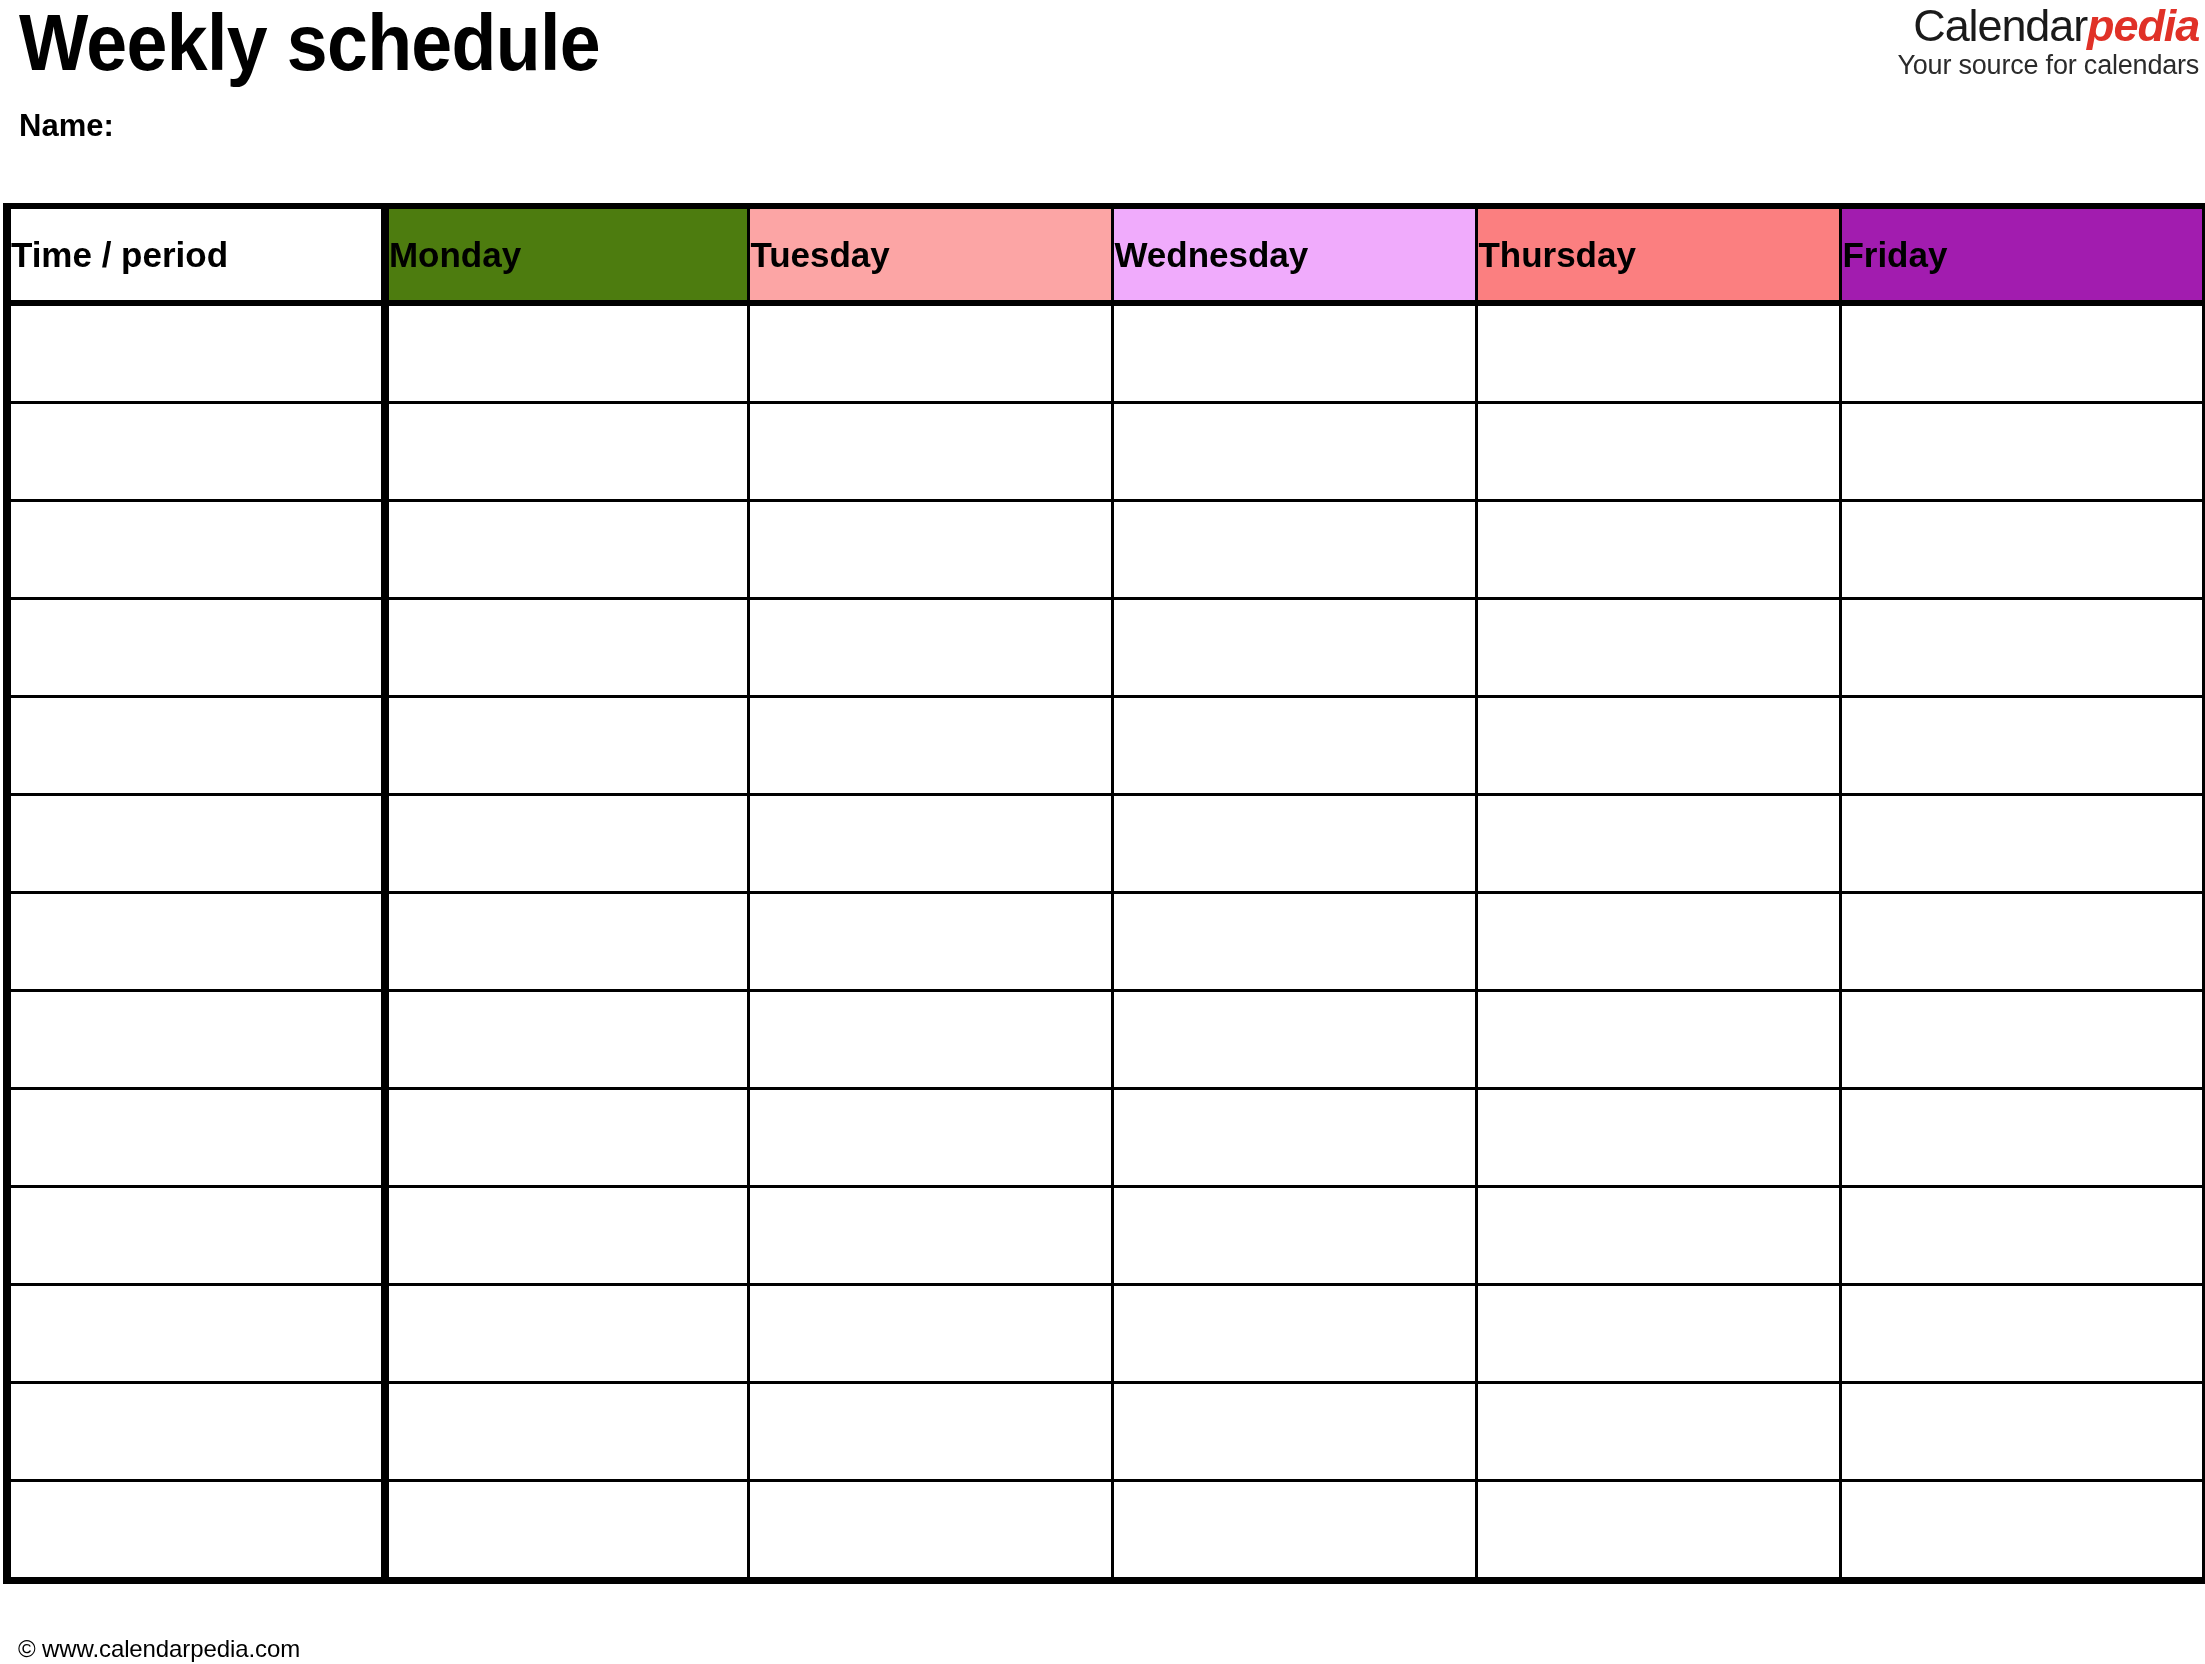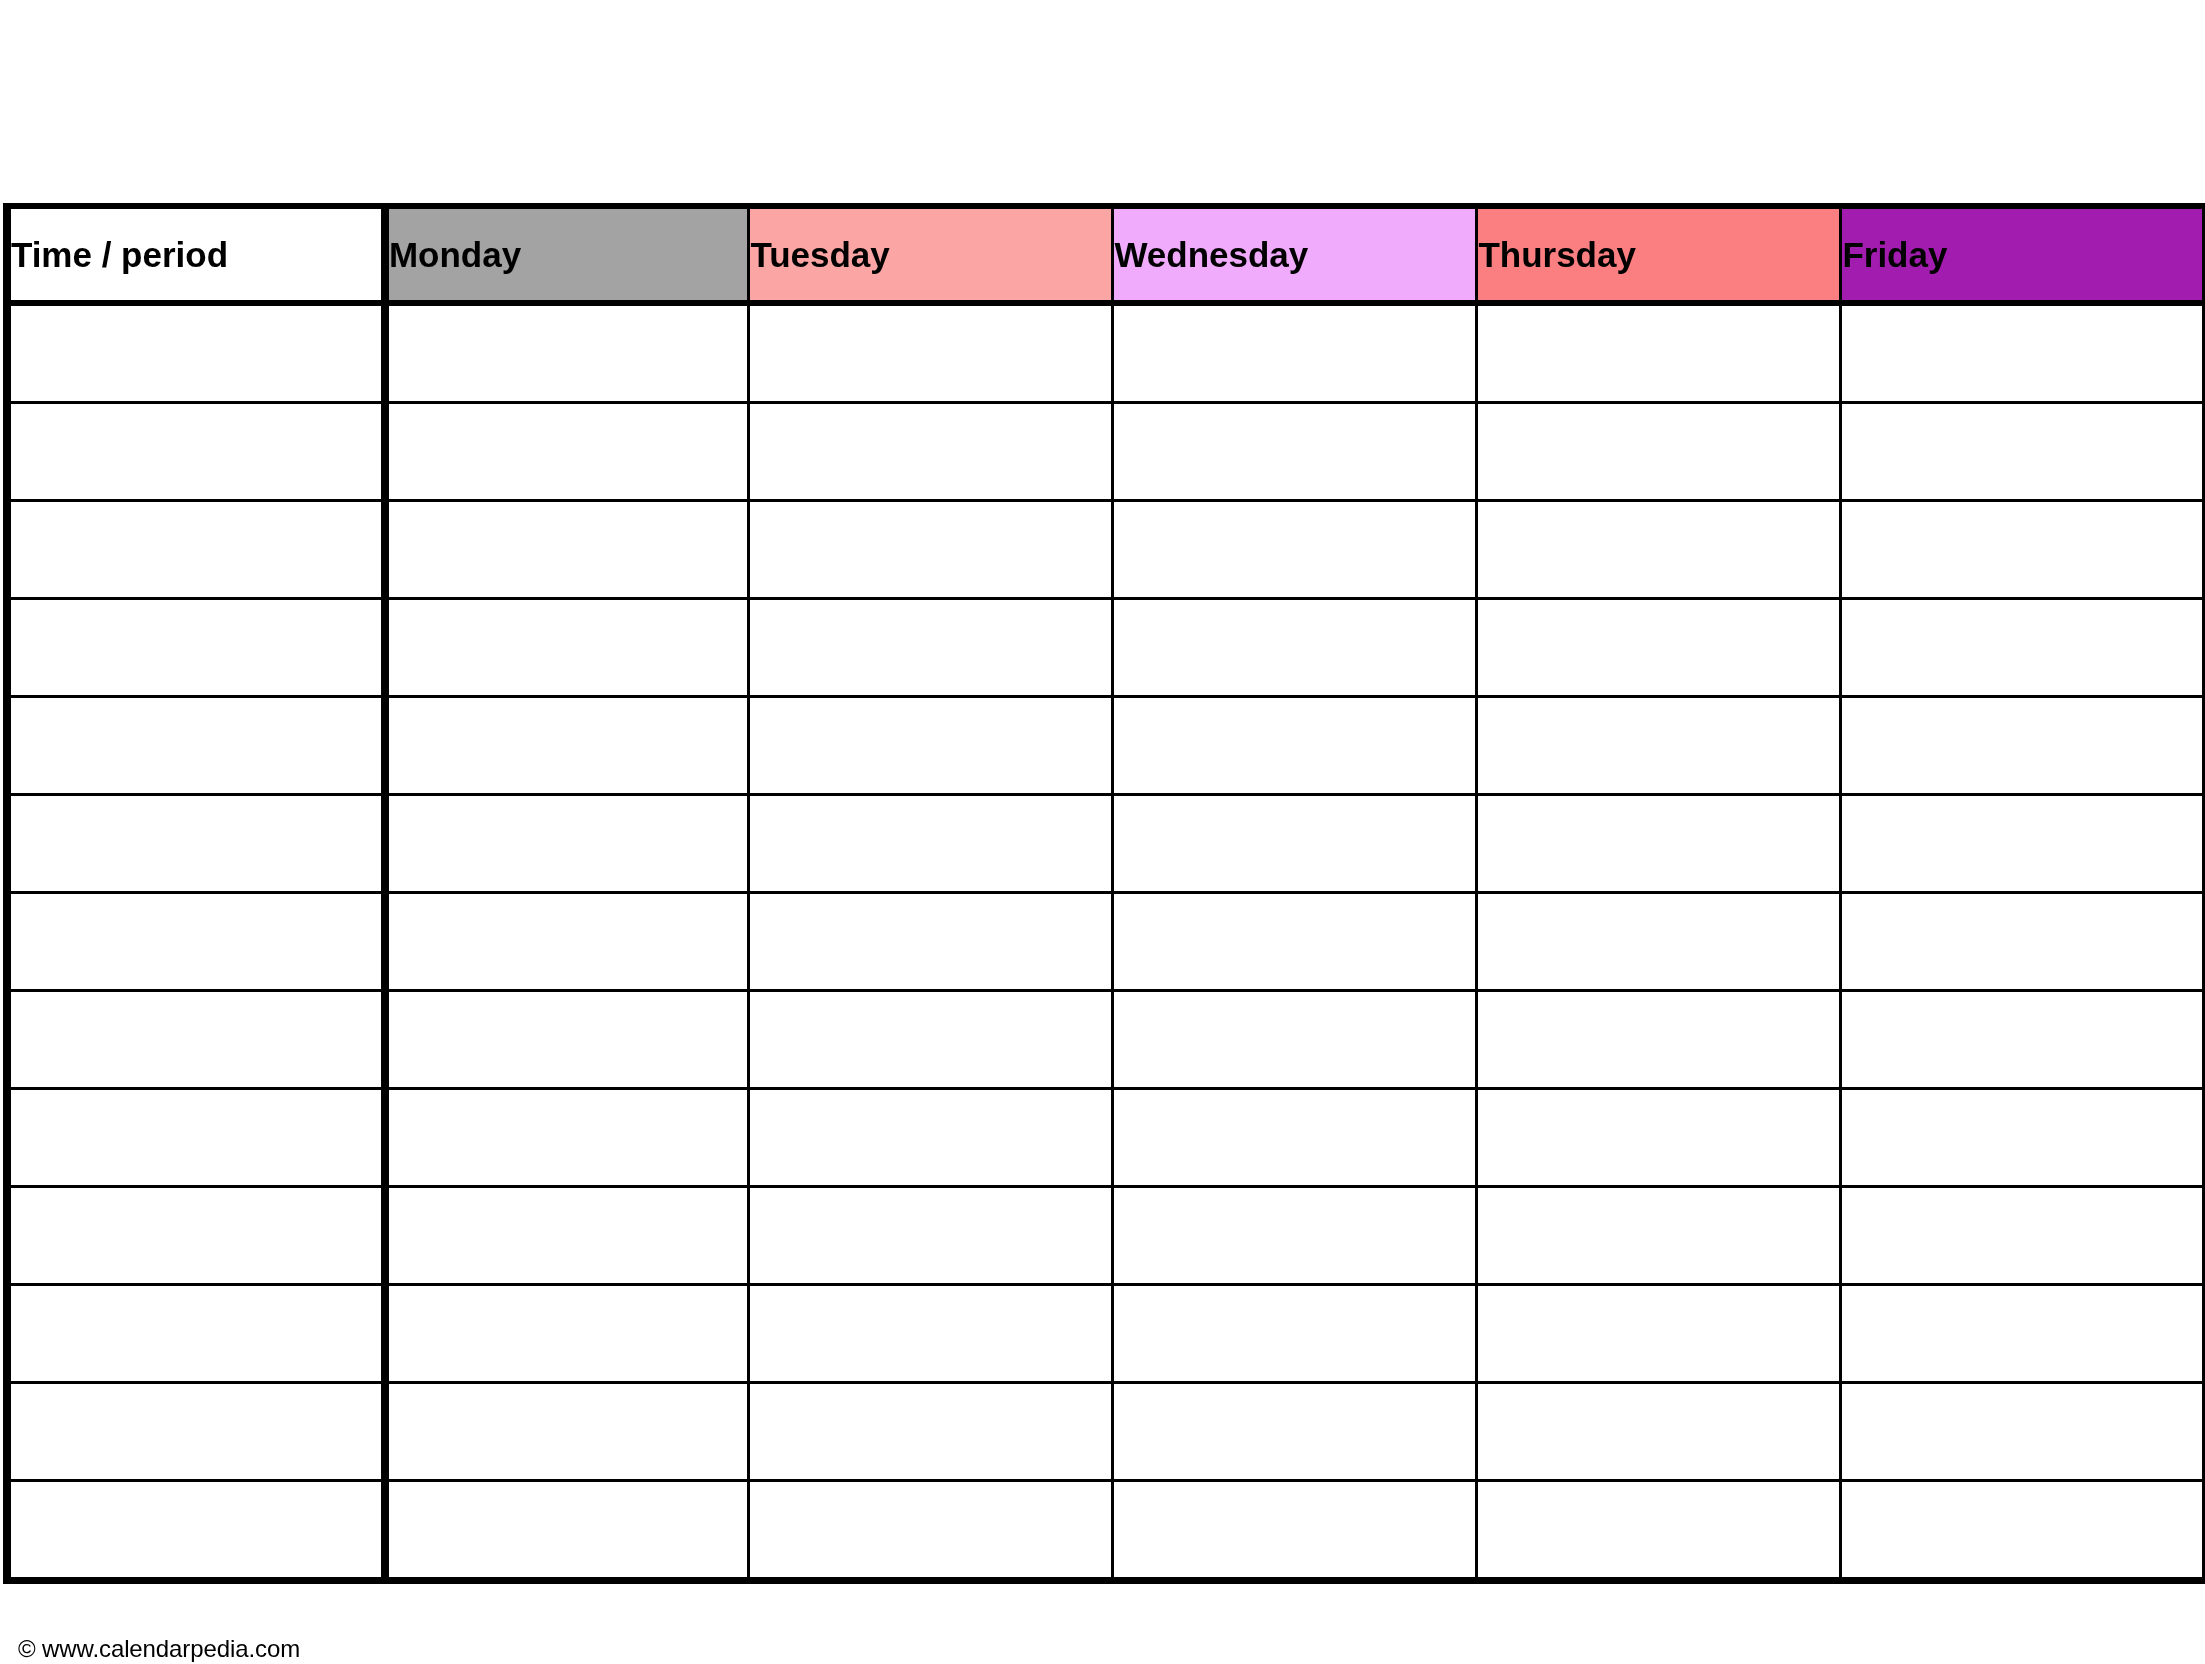--- a/index.html
+++ b/index.html
@@ -132,21 +132,21 @@
   }
   table.schedule tbody tr:last-child td {
     border-bottom-width: 7.3px;
   }
   table.schedule tbody td {
     height: 95px;
     background: #ffffff;
   }
 
   .hdr-time { background: #ffffff; }
-  .hdr-mon  { background: #a3a3a3; }
+  .hdr-mon  { background: #4d7c0f; }
   .hdr-tue  { background: #fca5a5; }
   .hdr-wed  { background: #f0abfc; }
   .hdr-thu  { background: #fb7f80; }
   .hdr-fri  { background: #a21caf; }
 
   
   .footer {
     position: absolute;
     left: 5.9px;
     top: 1635px;
@@ -155,20 +155,32 @@
     white-space: nowrap;
     letter-spacing: -0.1px;
     margin-left: 12px;
   }
 </style>
 </head>
 <body>
 
 <div class="page">
 
+  <div class="top-bar">
+
+    <div class="page-title">Weekly schedule</div>
+
+    <div class="name-label">Name:</div>
+
+    <div class="logo">
+      <div class="logo-wordmark"><span class="logo-calendar">Calendar</span><span class="logo-pedia">pedia</span></div>
+      <div class="logo-tagline">Your source for calendars</div>
+    </div>
+
+  </div>
 
   <div class="schedule-wrap">
     <table class="schedule">
       <colgroup>
         <col class="col-time">
         <col class="col-day">
         <col class="col-day">
         <col class="col-day">
         <col class="col-day">
         <col class="col-day">

